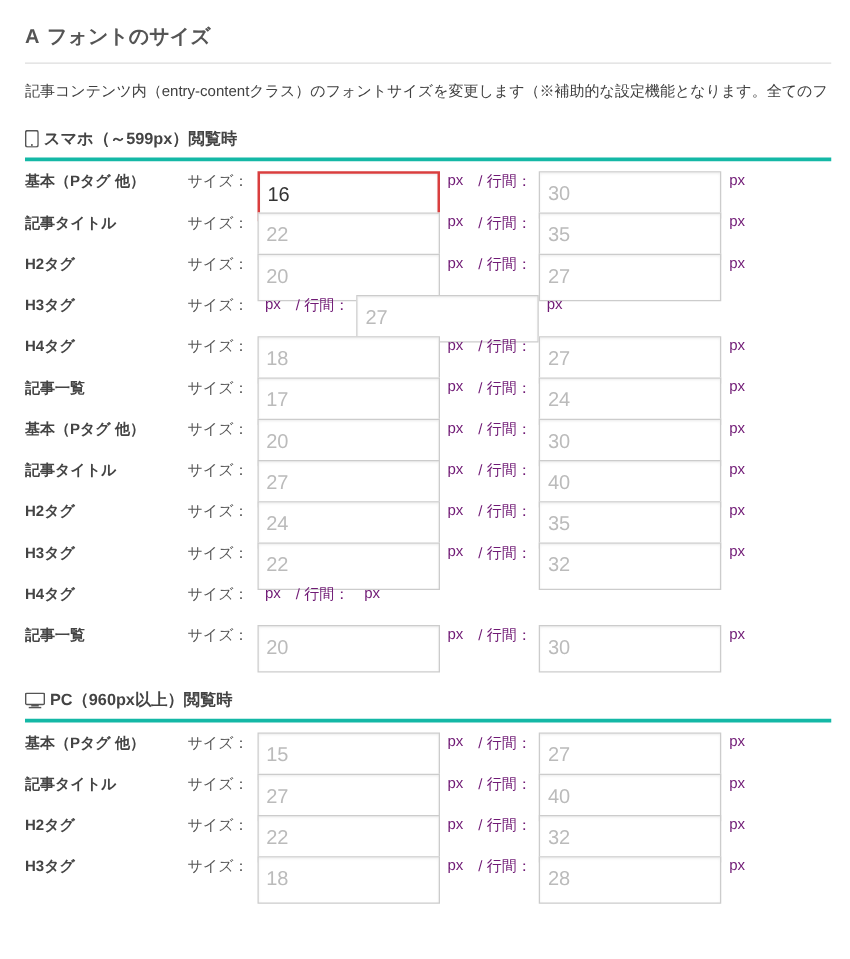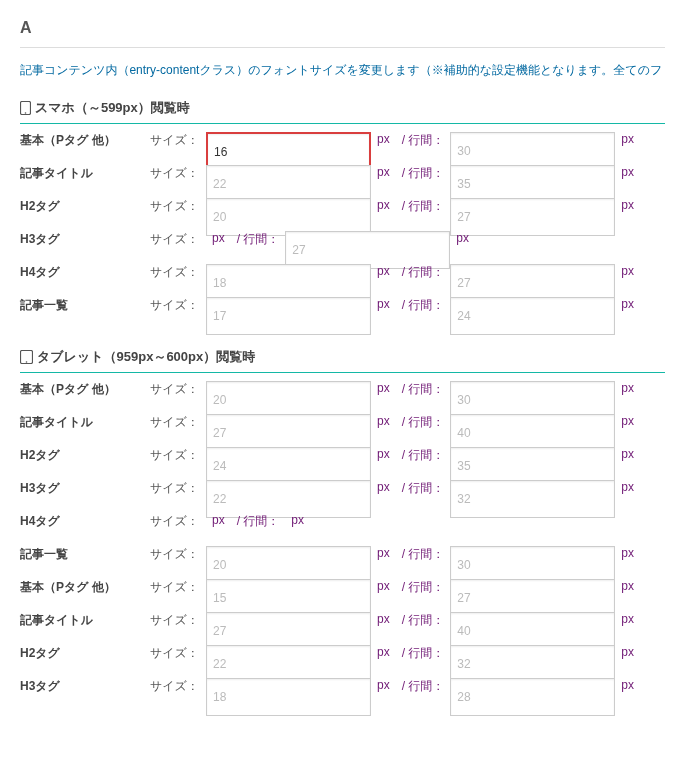--- a/index.html
+++ b/index.html
@@ -16,28 +16,28 @@
     display: flex;
     align-items: center;
     font-size: 16px;
     font-weight: bold;
     color: #555;
     border-bottom: 1px solid #ddd;
     padding: 4px 0 10px 0;
     margin-bottom: 14px;
   }
   .section-title .icon { margin-right: 6px; }
-  .description { font-size: 12px; color: #0369a1; margin: 6px 0 20px 0; white-space: nowrap; overflow: hidden; }
+  .description { font-size: 12px; color: #404040; margin: 6px 0 20px 0; white-space: nowrap; overflow: hidden; }
   .group-title {
     display: flex;
     align-items: center;
     font-size: 13px;
     font-weight: bold;
     color: #444;
-    border-bottom: 1px solid #14b8a6;
+    border-bottom: 3px solid #14b8a6;
     padding-bottom: 6px;
     margin-top: 18px;
     margin-bottom: 8px;
   }
   .group-title .icon { display: inline-flex; margin-right: 4px; }
   .row {
     display: flex;
     align-items: flex-start;
     height: 33px;
   }
@@ -47,41 +47,42 @@
     font-weight: bold;
     color: #444;
   }
   .sub-label {
     width: 56px;
     font-size: 12px;
     color: #555;
     text-align: left;
   }
   .input {
-    width: 165px;
+    width: 146px;
     height: 24px;
     border: 1px solid #ccc;
     box-shadow: inset 0 1px 2px rgba(0,0,0,0.07);
     padding: 18px 6px;
-    font-size: 12px;
+    font-size: 16px;
     color: #333;
   }
   .input::placeholder { color: #bbb; }
   .input.highlight { border: 2px solid #d93e3e; }
   .unit, .sep {
     font-size: 12px;
     color: #701a75;
     margin: 0 6px;
   }
 </style>
 </head>
 <body>
 
 <div class="section-title">
   <span class="icon">A</span>
+  <span>フォントのサイズ</span>
 </div>
 
 <div class="description">記事コンテンツ内（entry-contentクラス）のフォントサイズを変更します（※補助的な設定機能となります。全てのフ</div>
 
 <div id="groups">
     <div>
       <div class="group-title">
         <span class="icon">
           <svg width="11" height="14" viewBox="0 0 11 14">
             <rect x="0.5" y="0.5" width="10" height="13" rx="1.5" fill="none" stroke="#555" stroke-width="1.2"></rect>
@@ -139,83 +140,84 @@
         <div class="row-label">記事一覧</div>
         <div class="sub-label">サイズ：</div>
         <input class="input" placeholder="17" style="">
         <span class="unit">px</span>
         <span class="sep">/ 行間：</span>
         <input class="input" placeholder="24" style="">
         <span class="unit">px</span>
       </div>
     </div>
     <div>
+      <div class="row">
+        <div class="row-label">基本（Pタグ 他）</div>
+        <div class="sub-label">サイズ：</div>
+        <input class="input" placeholder="20" style="">
+        <span class="unit">px</span>
+        <span class="sep">/ 行間：</span>
+        <input class="input" placeholder="30" style="">
+        <span class="unit">px</span>
+      </div>
+      <div class="row">
+        <div class="row-label">記事タイトル</div>
+        <div class="sub-label">サイズ：</div>
+        <input class="input" placeholder="27" style="">
+        <span class="unit">px</span>
+        <span class="sep">/ 行間：</span>
+        <input class="input" placeholder="40" style="">
+        <span class="unit">px</span>
+      </div>
+      <div class="row">
+        <div class="row-label">H2タグ</div>
+        <div class="sub-label">サイズ：</div>
+        <input class="input" placeholder="24" style="">
+        <span class="unit">px</span>
+        <span class="sep">/ 行間：</span>
+        <input class="input" placeholder="35" style="">
+        <span class="unit">px</span>
+      </div>
+      <div class="row">
+        <div class="row-label">H3タグ</div>
+        <div class="sub-label">サイズ：</div>
+        <input class="input" placeholder="22" style="">
+        <span class="unit">px</span>
+        <span class="sep">/ 行間：</span>
+        <input class="input" placeholder="32" style="">
+        <span class="unit">px</span>
+      </div>
+      <div class="row">
+        <div class="row-label">H4タグ</div>
+        <div class="sub-label">サイズ：</div>
+        <span class="unit">px</span>
+        <span class="sep">/ 行間：</span>
+        <span class="unit">px</span>
+      </div>
+      <div class="row">
+        <div class="row-label">記事一覧</div>
+        <div class="sub-label">サイズ：</div>
+        <input class="input" placeholder="20" style="">
+        <span class="unit">px</span>
+        <span class="sep">/ 行間：</span>
+        <input class="input" placeholder="30" style="">
+        <span class="unit">px</span>
+      </div>
+    </div>
+    <div>
       <div class="group-title">
         <span class="icon">
-          <svg width="13" height="14" viewBox="0 0 13 14">
-            <rect x="0.5" y="0.5" width="12" height="13" rx="1.5" fill="none" stroke="#555" stroke-width="1.2"></rect>
-            <circle cx="6.5" cy="12" r="0.8" fill="#555"></circle>
+          <svg width="16" height="13" viewBox="0 0 16 13">
+            <rect x="0.5" y="0.5" width="15" height="9" rx="1" fill="none" stroke="#555" stroke-width="1.2"></rect>
+            <rect x="5" y="10" width="6" height="1.2" fill="#555"></rect>
+            <rect x="3" y="11.5" width="10" height="1.2" fill="#555"></rect>
           </svg>
         </span>
-        <span>タブレット（959px～600px）閲覧時</span>
-      </div>
-      <div class="row">
-        <div class="row-label">基本（Pタグ 他）</div>
-        <div class="sub-label">サイズ：</div>
-        <input class="input" placeholder="20" style="">
-        <span class="unit">px</span>
-        <span class="sep">/ 行間：</span>
-        <input class="input" placeholder="30" style="">
-        <span class="unit">px</span>
-      </div>
-      <div class="row">
-        <div class="row-label">記事タイトル</div>
-        <div class="sub-label">サイズ：</div>
-        <input class="input" placeholder="27" style="">
-        <span class="unit">px</span>
-        <span class="sep">/ 行間：</span>
-        <input class="input" placeholder="40" style="">
-        <span class="unit">px</span>
-      </div>
-      <div class="row">
-        <div class="row-label">H2タグ</div>
-        <div class="sub-label">サイズ：</div>
-        <input class="input" placeholder="24" style="">
-        <span class="unit">px</span>
-        <span class="sep">/ 行間：</span>
-        <input class="input" placeholder="35" style="">
-        <span class="unit">px</span>
-      </div>
-      <div class="row">
-        <div class="row-label">H3タグ</div>
-        <div class="sub-label">サイズ：</div>
-        <input class="input" placeholder="22" style="">
-        <span class="unit">px</span>
-        <span class="sep">/ 行間：</span>
-        <input class="input" placeholder="32" style="">
-        <span class="unit">px</span>
-      </div>
-      <div class="row">
-        <div class="row-label">H4タグ</div>
-        <div class="sub-label">サイズ：</div>
-        <span class="unit">px</span>
-        <span class="sep">/ 行間：</span>
-        <span class="unit">px</span>
-      </div>
-      <div class="row">
-        <div class="row-label">記事一覧</div>
-        <div class="sub-label">サイズ：</div>
-        <input class="input" placeholder="20" style="">
-        <span class="unit">px</span>
-        <span class="sep">/ 行間：</span>
-        <input class="input" placeholder="30" style="">
-        <span class="unit">px</span>
-      </div>
-    </div>
-    <div>
+        <span>PC（960px以上）閲覧時</span>
+      </div>
       <div class="row">
         <div class="row-label">基本（Pタグ 他）</div>
         <div class="sub-label">サイズ：</div>
         <input class="input" placeholder="15" style="">
         <span class="unit">px</span>
         <span class="sep">/ 行間：</span>
         <input class="input" placeholder="27" style="">
         <span class="unit">px</span>
       </div>
       <div class="row">

